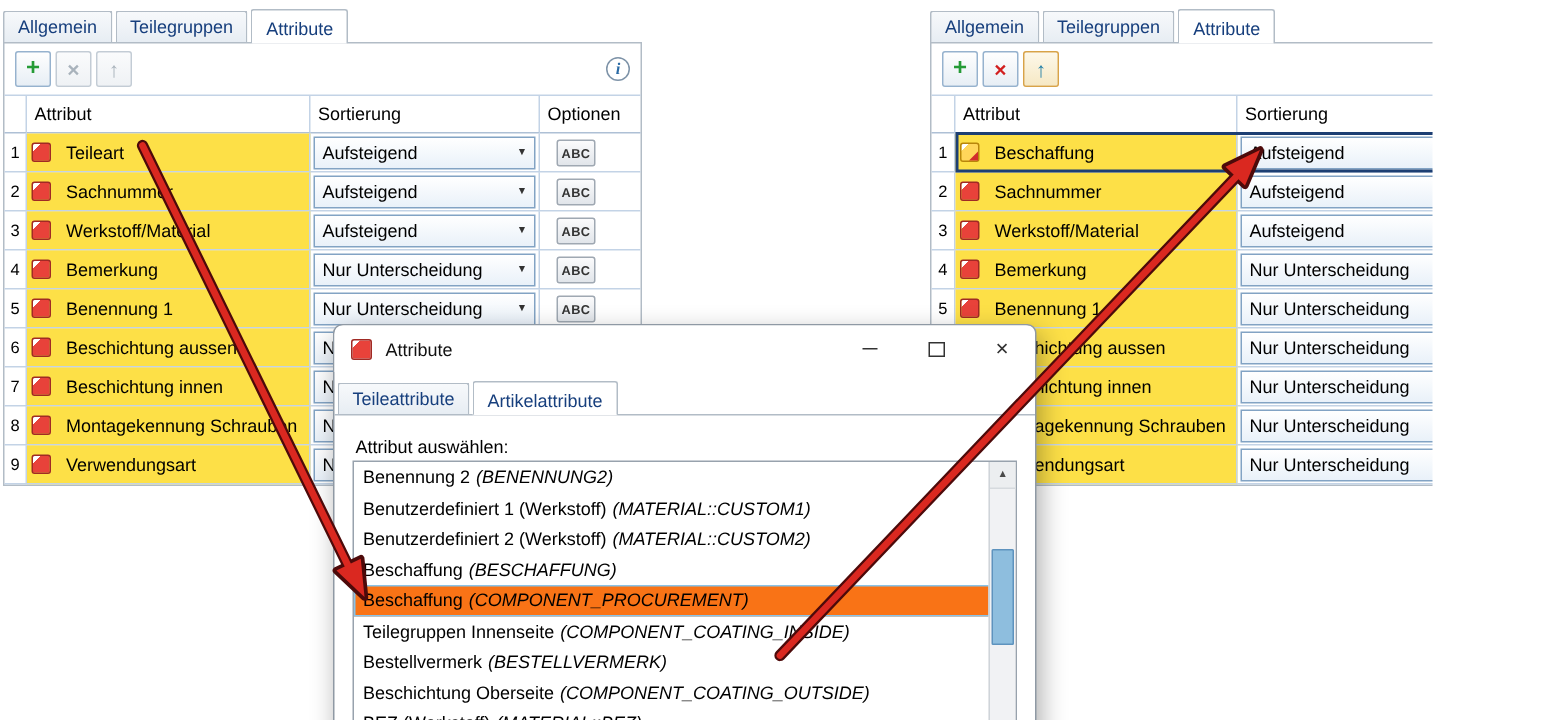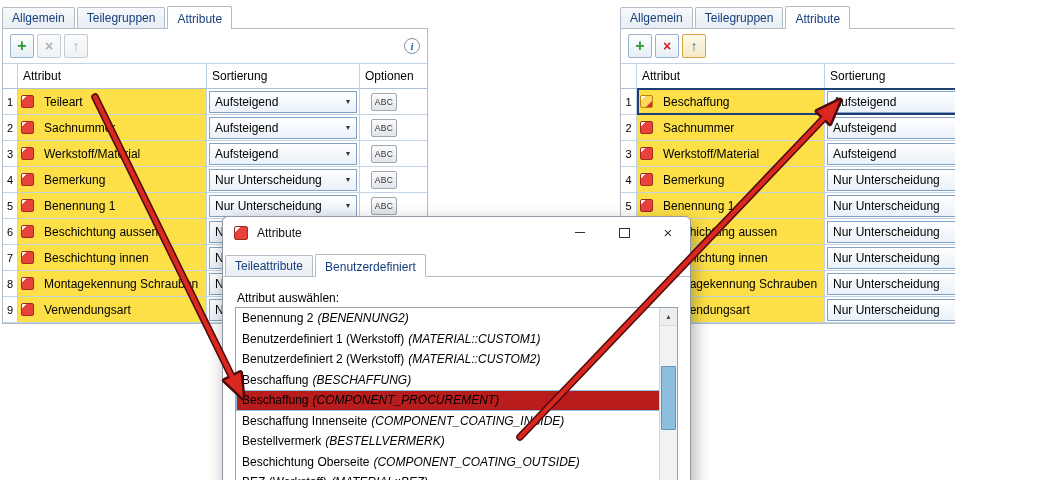--- a/index.html
+++ b/index.html
@@ -49,21 +49,21 @@
   .aicon.article{border-color:#b8860b;background:linear-gradient(135deg,#ffffff 0 22%,#ffd65a 22%);}
   .aicon.article::after{content:"";position:absolute;right:0;bottom:0;width:0;height:0;
          border-left:6px solid transparent;border-bottom:6px solid #d22c2c;}
   .c.sortc{padding:0 2px;}
   .combo{flex:1;height:22px;box-sizing:border-box;border:1px solid #82a3c4;
          background:linear-gradient(#ffffff,#e9f1f9);display:flex;align-items:center;cursor:pointer;min-width:0;}
   .combo-text{padding-left:5px;flex:1;overflow:hidden;}
   .combo-arrow{width:16px;text-align:center;font-size:7px;color:#333;flex:none;}
   .c.optc{padding-left:11px;}
   .abc-btn{width:26px;height:18px;box-sizing:border-box;border:1px solid #9fa8b2;border-radius:2px;
-         background:linear-gradient(#fbfbfc,#e1e5ea);font-size:8.5px;font-weight:normal;color:#333;
+         background:linear-gradient(#fbfbfc,#e1e5ea);font-size:8.5px;font-weight:bold;color:#333;
          letter-spacing:.3px;font-family:"Liberation Sans",sans-serif;padding:0;cursor:pointer;}
   .trow.selected{position:relative;}
   .trow.selected::after{content:"";position:absolute;left:16px;right:64px;top:-1px;bottom:0;
          border:2px solid #1d3f73;pointer-events:none;}
 
   
   .dialog{position:absolute;left:222px;top:216px;width:467px;height:300px;z-index:20;background:#fff;
           border:1px solid #8f99a4;border-radius:6px 6px 0 0;box-shadow:3px 6px 18px rgba(0,0,0,.32);}
   .titlebar{height:31px;display:flex;align-items:center;padding-left:11px;border-radius:6px 6px 0 0;background:#fff;}
   .dlg-ic{width:14px;height:14px;margin-right:9px;}
@@ -73,21 +73,21 @@
   .max-glyph{width:9px;height:8px;border:1px solid #333;display:block;}
   .close-glyph{font-size:15px;color:#333;line-height:1;}
   .dlg-tabs{display:flex;align-items:flex-end;padding-left:2px;margin-top:6px;border-bottom:1px solid #b2bcc6;}
   .dlg-tabs .tab.active{border-bottom:1px solid #fff;height:23px;}
   .dlg-label{margin:14px 0 6px 14px;}
   .listbox{position:absolute;left:12px;right:12px;top:90px;height:210px;border:1px solid #98a2ad;
            background:#fff;overflow:hidden;}
   .list-inner{position:absolute;left:0;top:0;right:17px;bottom:0;}
   .litem{height:20.5px;line-height:20.5px;padding-left:6px;white-space:nowrap;overflow:hidden;cursor:default;}
   .litem .code{font-style:italic;margin-left:4px;}
-  .litem.selected{background:#b91c1c;outline:1px solid #88c3e8;outline-offset:-1px;}
+  .litem.selected{background:#f97316;outline:1px solid #88c3e8;outline-offset:-1px;}
   .vscroll{position:absolute;top:0;right:0;bottom:0;width:17px;background:#f1f2f4;border-left:1px solid #cfd4d9;}
   .vs-btn{height:17px;display:flex;align-items:center;justify-content:center;font-size:7px;color:#4a4a4a;
           background:#eceef0;border-bottom:1px solid #d6dade;cursor:pointer;}
   .vs-thumb{position:absolute;left:1px;right:1px;top:58px;height:62px;background:#8ebede;
           border:1px solid #5e93be;border-radius:1px;cursor:grab;}
 
   
   .arrows{position:absolute;left:0;top:0;z-index:40;pointer-events:none;}
 </style>
 </head>
@@ -452,31 +452,31 @@
         </span>
       <span class="win-btn">
           <span class="max-glyph"></span>
         </span>
       <span class="win-btn">
           <span class="close-glyph">×</span>
         </span>
     </div>
     <div class="dlg-tabs">
       <div class="tab">Teileattribute</div>
-      <div class="tab active">Benutzerdefiniert</div>
+      <div class="tab active">Artikelattribute</div>
     </div>
     <div class="dlg-label">Attribut auswählen:</div>
     <div class="listbox">
       <div class="list-inner">
         <div class="litem"><span>Benennung 2</span><span class="code">(BENENNUNG2)</span></div>
         <div class="litem"><span>Benutzerdefiniert 1 (Werkstoff)</span><span class="code">(MATERIAL::CUSTOM1)</span></div>
         <div class="litem"><span>Benutzerdefiniert 2 (Werkstoff)</span><span class="code">(MATERIAL::CUSTOM2)</span></div>
         <div class="litem"><span>Beschaffung</span><span class="code">(BESCHAFFUNG)</span></div>
         <div class="litem selected"><span>Beschaffung</span><span class="code">(COMPONENT_PROCUREMENT)</span></div>
-        <div class="litem"><span>Beschaffung Innenseite</span><span class="code">(COMPONENT_COATING_INSIDE)</span></div>
+        <div class="litem"><span>Teilegruppen Innenseite</span><span class="code">(COMPONENT_COATING_INSIDE)</span></div>
         <div class="litem"><span>Bestellvermerk</span><span class="code">(BESTELLVERMERK)</span></div>
         <div class="litem"><span>Beschichtung Oberseite</span><span class="code">(COMPONENT_COATING_OUTSIDE)</span></div>
         <div class="litem"><span>BEZ (Werkstoff)</span><span class="code">(MATERIAL::BEZ)</span></div>
       </div>
       <div class="vscroll">
         <div class="vs-btn">▲</div>
         <div class="vs-thumb"></div>
       </div>
     </div>
   </div>

